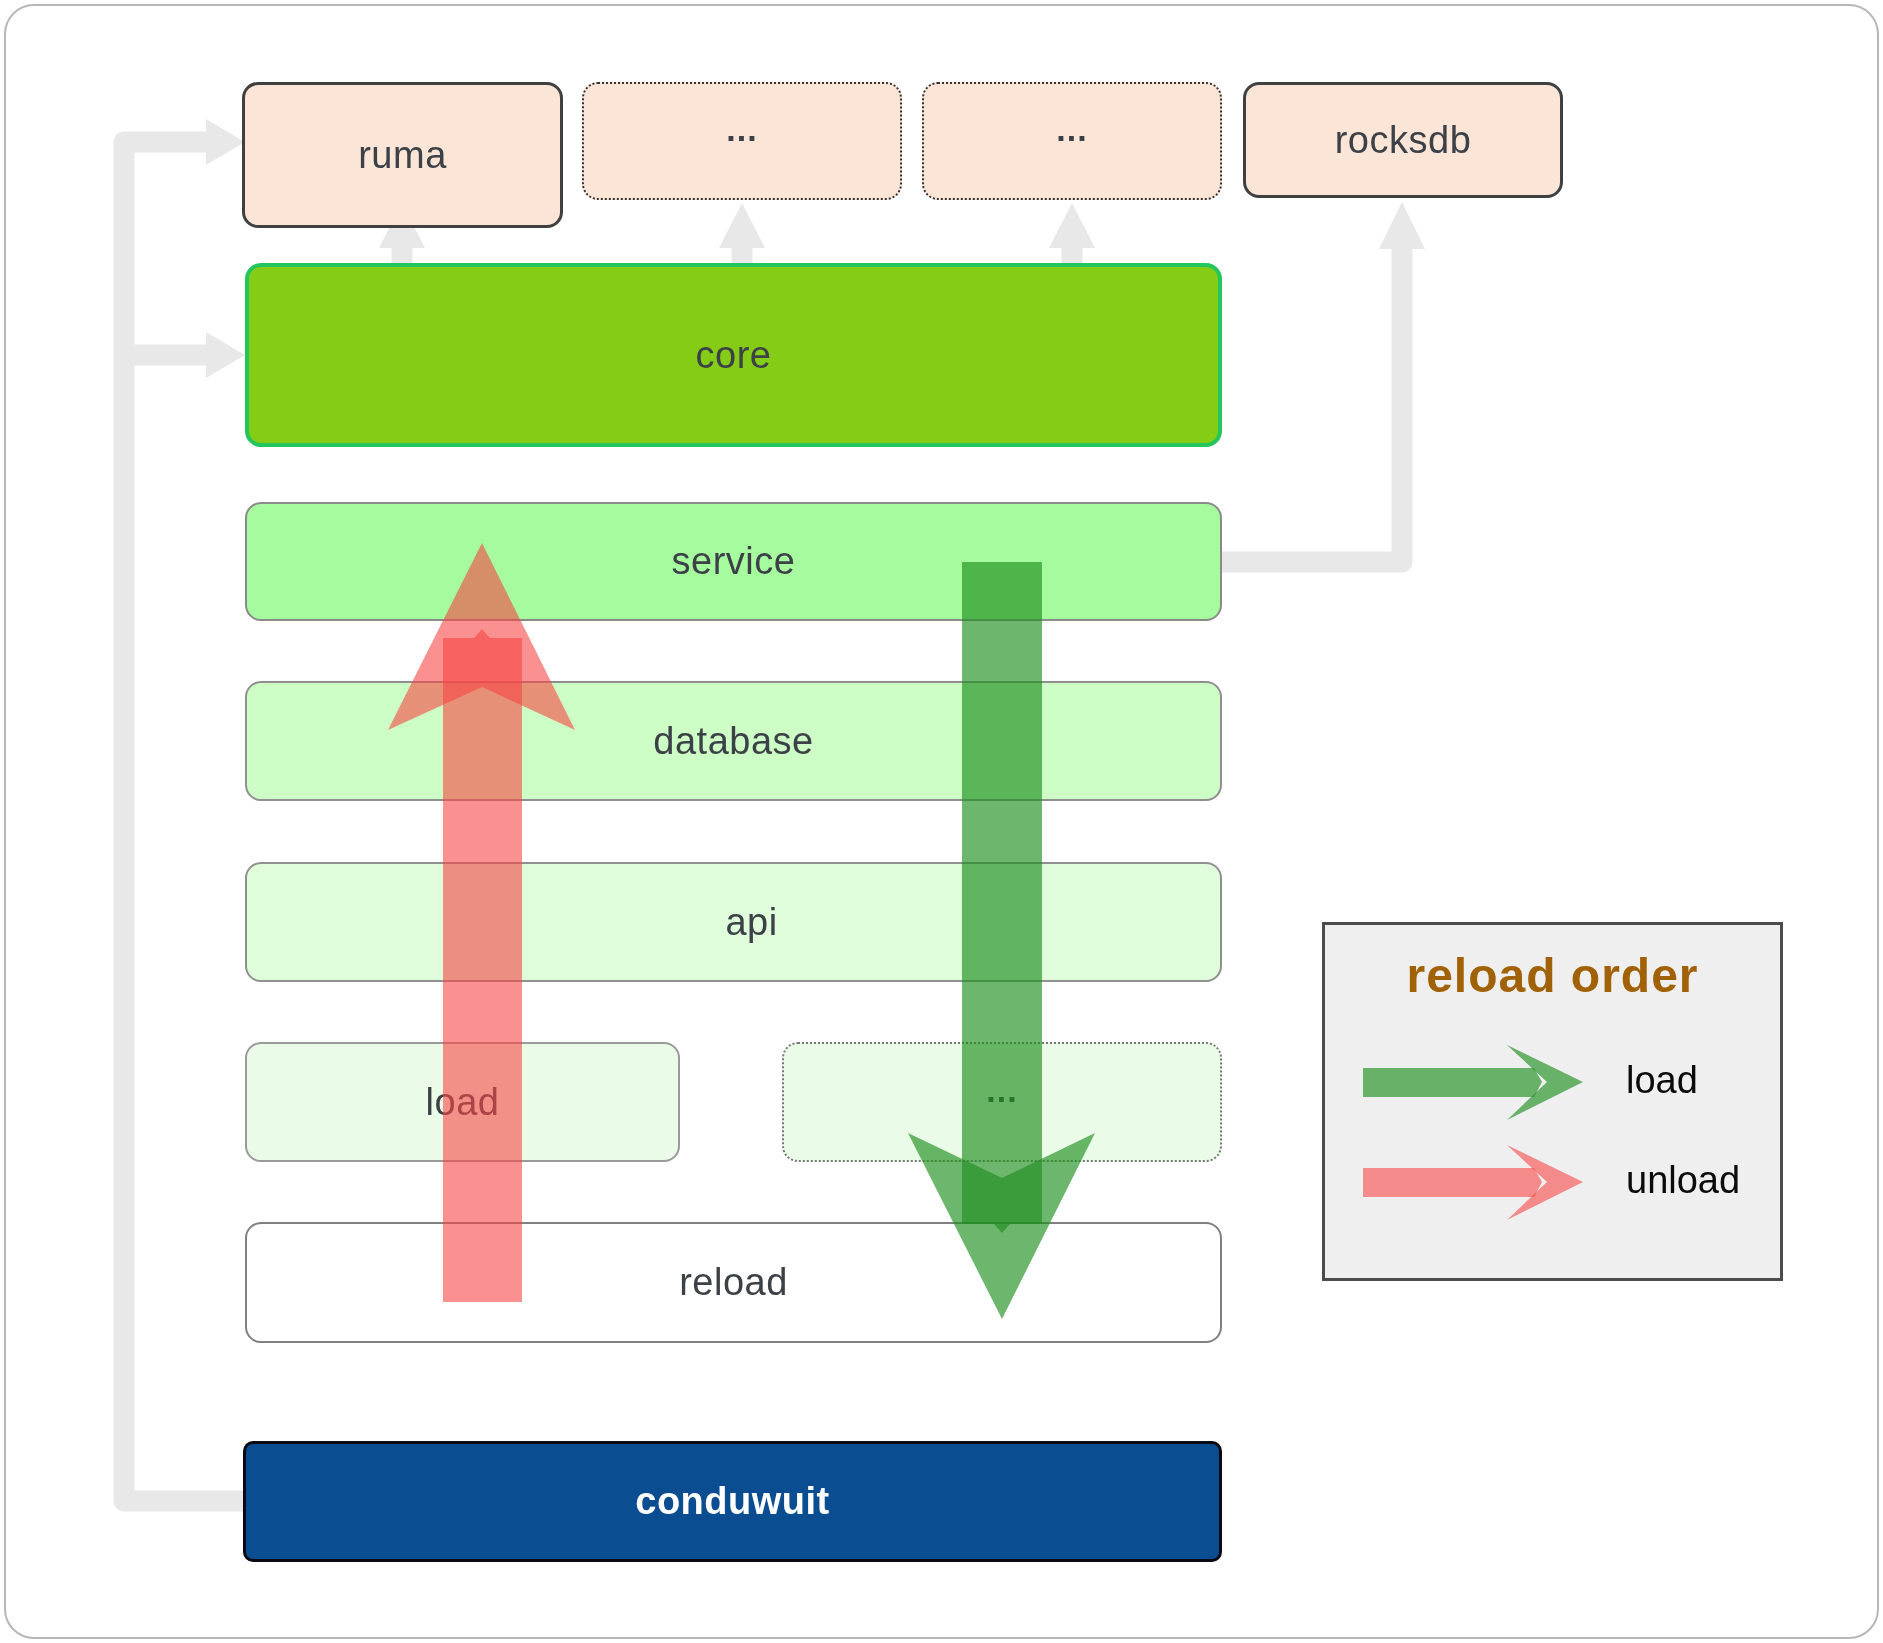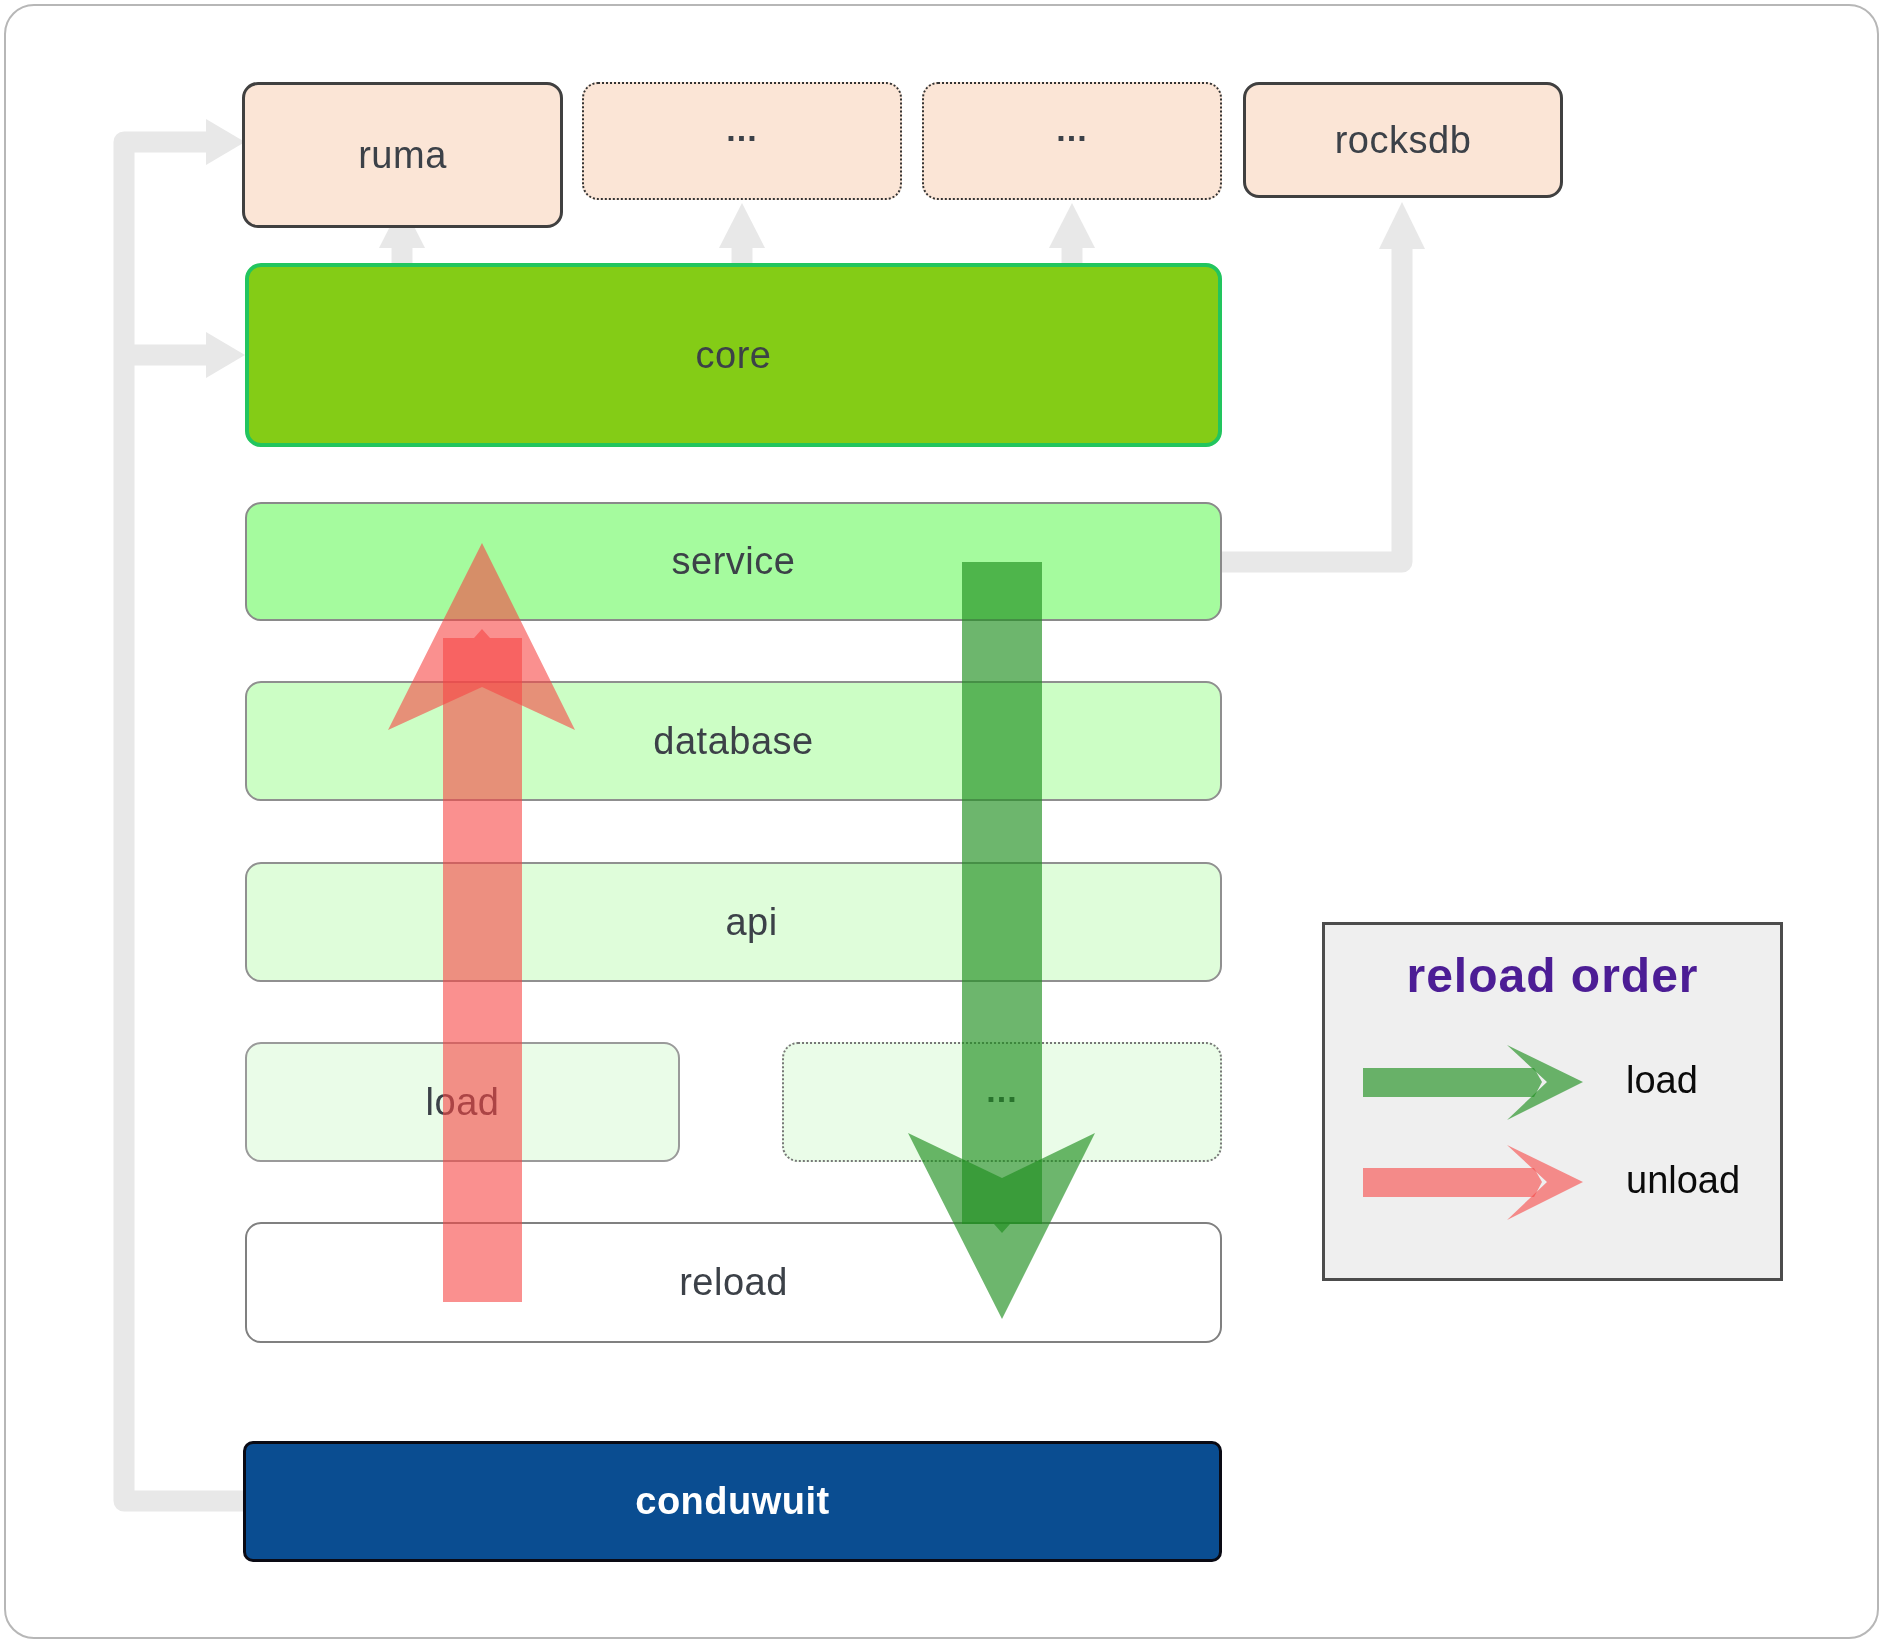--- a/index.html
+++ b/index.html
@@ -44,21 +44,21 @@
   #box-dot3{left:782px;top:1042px;width:440px;height:120px;}
   #box-router{left:245px;top:1222px;width:977px;height:121px;}
   #box-conduwuit{left:243px;top:1441px;width:979px;height:121px;}
   
   #legend{
     position:absolute;left:1322px;top:922px;width:461px;height:359px;
     box-sizing:border-box;background:#EFEFEF;border:3px solid #4c4c4c;
   }
   #legend-title{
     position:absolute;left:1322px;top:948px;width:461px;text-align:center;
-    font-size:48px;font-weight:600;color:#4c1d95;letter-spacing:1px;
+    font-size:48px;font-weight:600;color:#a16207;letter-spacing:1px;
   }
   .legend-label{
     position:absolute;font-size:38px;color:#0b0b0b;font-weight:400;
   }
   #legend-label-load{left:1626px;top:1059px;}
   #legend-label-unload{left:1626px;top:1159px;}
 </style>
 </head>
 <body>
 

